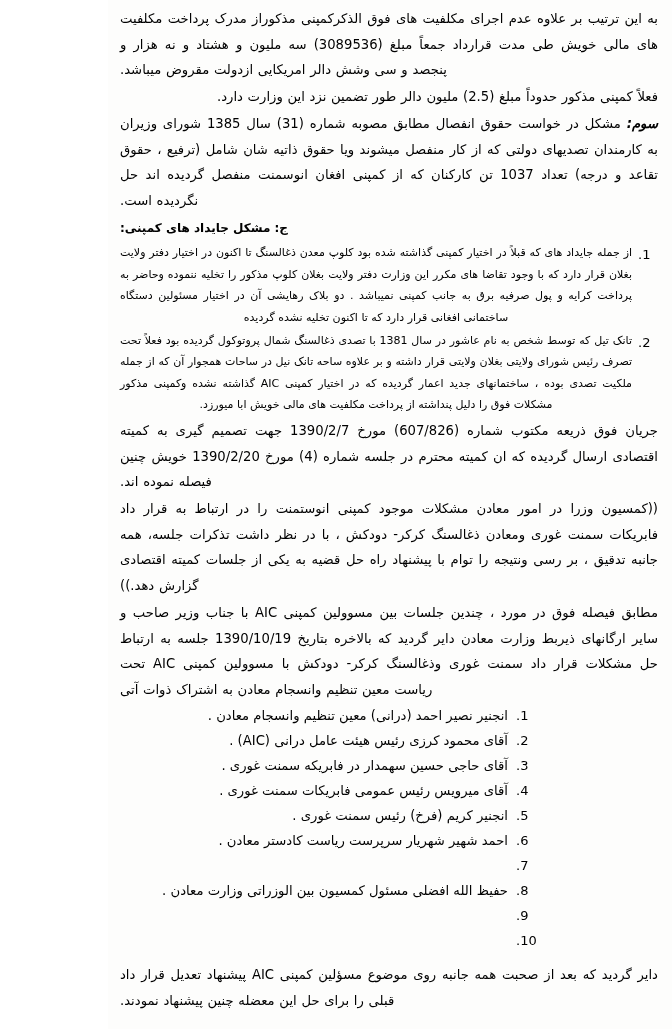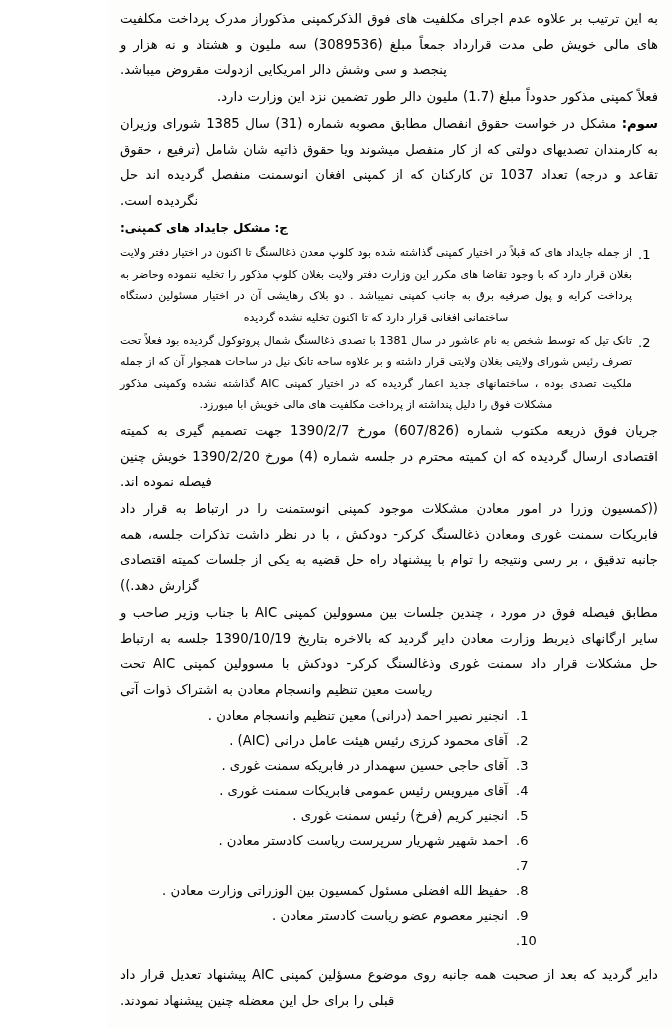--- a/index.html
+++ b/index.html
@@ -34,20 +34,21 @@
   .para.j-right {
     text-align: justify;
     text-align-last: right;
   }
   .para.j-left {
     text-align: justify;
     text-align-last: left;
   }
   .bold {
     font-weight: bold;
+    font-style: italic;
   }
   .sub-head {
     direction: rtl;
     text-align: left;
     font-size: 12px;
     font-weight: bold;
     line-height: 1.95;
     margin: 3px 0 2px 0;
   }
   
@@ -96,21 +97,21 @@
   }
   .spacer-2 { height: 4px; }
 </style>
 </head>
 <body>
 
 <div class="page">
 
   <p class="para j-left">به این ترتیب بر علاوه عدم اجرای مکلفیت های فوق الذکرکمپنی مذکوراز مدرک پرداخت مکلفیت های مالی خویش طی مدت قرارداد جمعاً مبلغ (3089536) سه ملیون و هشتاد و نه هزار و پنجصد و سی وشش دالر امریکایی ازدولت مقروض میباشد.</p>
 
-  <p class="para j-right">فعلاً کمپنی مذکور حدوداً مبلغ (1.7) ملیون دالر طور تضمین نزد این وزارت دارد.</p>
+  <p class="para j-right">فعلاً کمپنی مذکور حدوداً مبلغ (2.5) ملیون دالر طور تضمین نزد این وزارت دارد.</p>
 
   <p class="para j-left">
     <span class="bold">سوم:</span>
     <span>مشکل در خواست حقوق انفصال مطابق مصوبه شماره (31) سال 1385 شورای وزیران به کارمندان تصدیهای دولتی که از کار منفصل میشوند ویا حقوق ذاتیه شان شامل (ترفیع ، حقوق تقاعد و درجه) تعداد 1037 تن کارکنان که از کمپنی افغان انوسمنت منفصل گردیده اند حل نگردیده است.</span>
   </p>
 
   <p class="sub-head">ج: مشکل جایداد های کمپنی:</p>
 
   <div class="num-item">
     <div class="num">1.</div>
@@ -156,21 +157,20 @@
   </div>
   <div class="list-row">
     <div class="lnum">7.</div>
   </div>
   <div class="list-row">
     <div class="lnum">8.</div>
     <div class="ltext">حفیظ الله افضلی مسئول کمسیون بین الوزراتی وزارت معادن .</div>
   </div>
   <div class="list-row">
     <div class="lnum">9.</div>
-    <div class="ltext">انجنیر معصوم عضو ریاست کادستر معادن .</div>
   </div>
   <div class="list-row">
     <div class="lnum">10.</div>
   </div>
 
   <div class="spacer-2"></div>
 
   <p class="para j-left">دایر گردید که بعد از صحبت همه جانبه روی موضوع مسؤلین کمپنی AIC پیشنهاد تعدیل قرار داد قبلی را برای حل این معضله چنین پیشنهاد نمودند.</p>
 
 </div>

